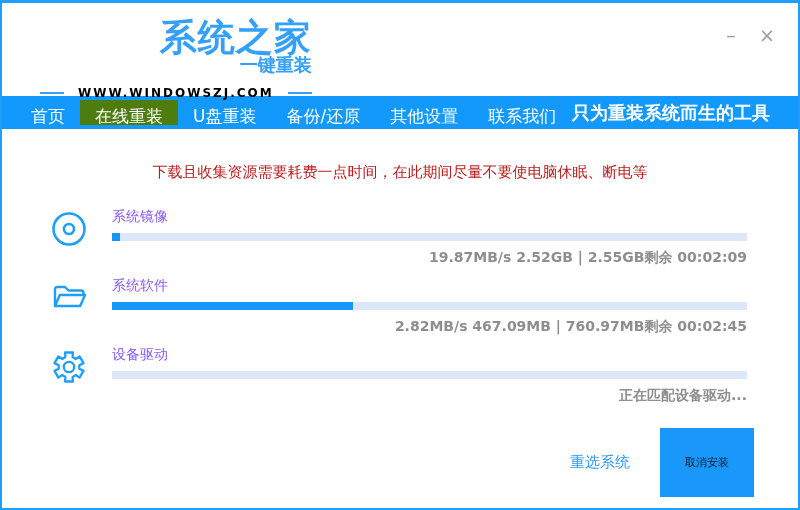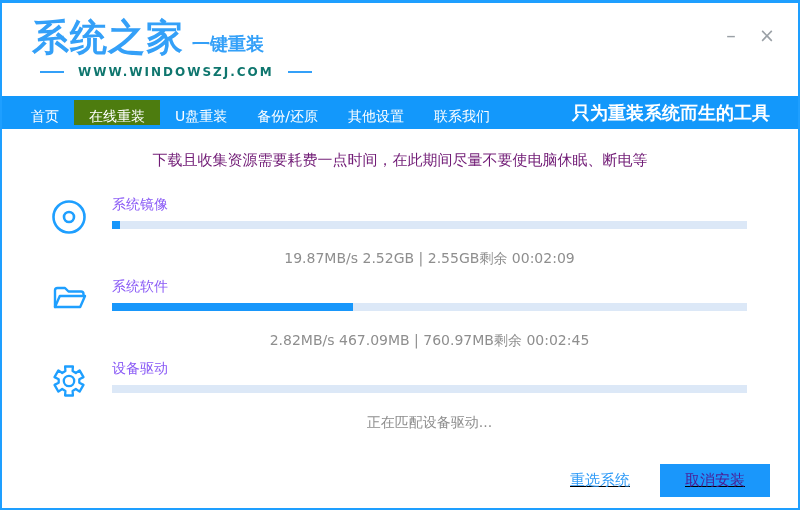--- a/index.html
+++ b/index.html
@@ -11,91 +11,91 @@
     width: 800px; height: 510px;
     background: #ffffff;
     border: 2px solid #1e9fff;
     border-top-width: 3px;
     overflow: hidden;
   }
 
   
   .header { position: relative; height: 93px; background: #ffffff; }
   .logo-block { position: absolute; left: 30px; top: 16px; }
-  .logo-row { display: flex; align-items: flex-end; }
+  .logo-row { display: flex; align-items: flex-end; flex-direction: column; }
   .logo-title {
     font-size: 37px; font-weight: bold; color: #34a0f8;
     letter-spacing: 1px; line-height: 1;
   }
   .logo-subtitle {
     font-size: 18px; font-weight: bold; color: #34a0f8;
     margin-left: 8px; padding-bottom: 3px; line-height: 1;
   }
   .logo-tagline {
     display: flex; align-items: center; margin-top: 9px; margin-left: 8px;
   }
   .dash-line { width: 24px; height: 2px; background: #34a0f8; }
   .site-text {
-    font-size: 12px; font-weight: bold; color: #0f766e;
+    font-size: 12px; font-weight: bold; color: #000000;
     letter-spacing: 2px; margin: 0 14px;
   }
   .win-controls {
     position: absolute; top: 22px; right: 20px;
     display: flex; align-items: center; gap: 14px;
   }
   .win-btn {
     width: 22px; height: 22px; line-height: 20px; text-align: center;
     font-size: 19px; color: #9aa0a6; cursor: pointer; user-select: none;
   }
 
   
   .nav {
     display: flex; align-items: center; height: 33px;
     background: #1398fb; padding-left: 14px;
   }
   .nav-item {
-    color: #ffffff; font-size: 14px; height: 25px; line-height: 33px;
+    color: #ffffff; font-size: 17px; height: 25px; line-height: 33px;
     padding: 0 15px; cursor: pointer; white-space: nowrap;
   }
   .nav-item.active { background: #4d7c0f; }
   .nav-slogan {
     margin-left: auto; margin-right: 28px;
     color: #ffffff; font-size: 18px; font-weight: bold; white-space: nowrap;
   }
 
   
   .notice {
-    margin-top: 22px; text-align: center;
-    font-size: 15px; color: #701a75;
+    margin-top: 34px; text-align: center;
+    font-size: 15px; color: #b91c1c;
   }
 
   
   .task-list { margin-top: 26px; padding-left: 48px; padding-right: 51px; }
   .task-row { display: flex; margin-bottom: 10px; }
   .task-icon-col { width: 62px; flex: 0 0 62px; padding-top: 2px; }
   .task-body { flex: 1; min-width: 0; }
   .task-label { font-size: 14px; color: #8b5cf6; margin-bottom: 7px; }
   .progress-track { height: 8px; background: #dce8f7; width: 100%; }
   .progress-fill { height: 100%; background: #1897fb; width: 0; }
   .task-stats-row {
-    display: flex; justify-content: center;
-    margin-top: 21px; font-size: 14px; color: #8e8e8e;
+    display: flex; justify-content: flex-end;
+    margin-top: 8px; font-size: 14px; color: #8e8e8e; font-weight: bold;
   }
 
   .icon-svg { display: block; }
 
   
   .footer {
-    position: absolute; right: 28px; bottom: 11px;
-    display: flex; align-items: center; gap: 30px; text-decoration: underline;
+    position: absolute; right: 44px; bottom: 11px;
+    display: flex; align-items: center; gap: 30px;
   }
   .link-btn { font-size: 15px; color: #2f9bf7; cursor: pointer; white-space: nowrap; }
   .primary-btn {
-    background: #1a97fb; color: #4c1d95; font-size: 15px;
-    padding: 7px 25px; border: none; cursor: pointer; white-space: nowrap;
+    background: #1a97fb; color: #0f172a; font-size: 11px;
+    padding: 27px 25px; border: none; cursor: pointer; white-space: nowrap;
     font-family: inherit;
   }
 </style>
 </head>
 <body>
 
 <div class="window">
 
   <div class="header">
     <div class="logo-block">

